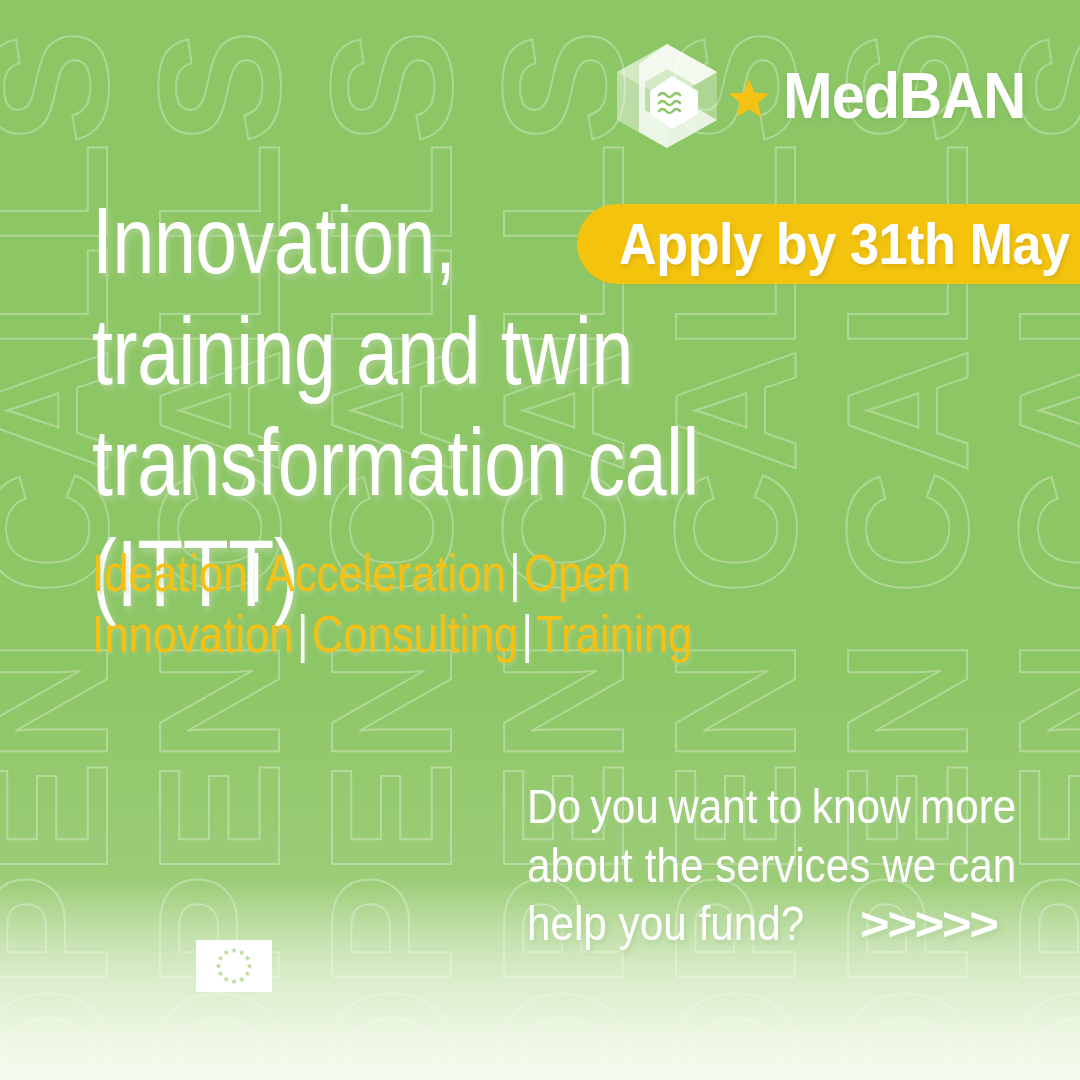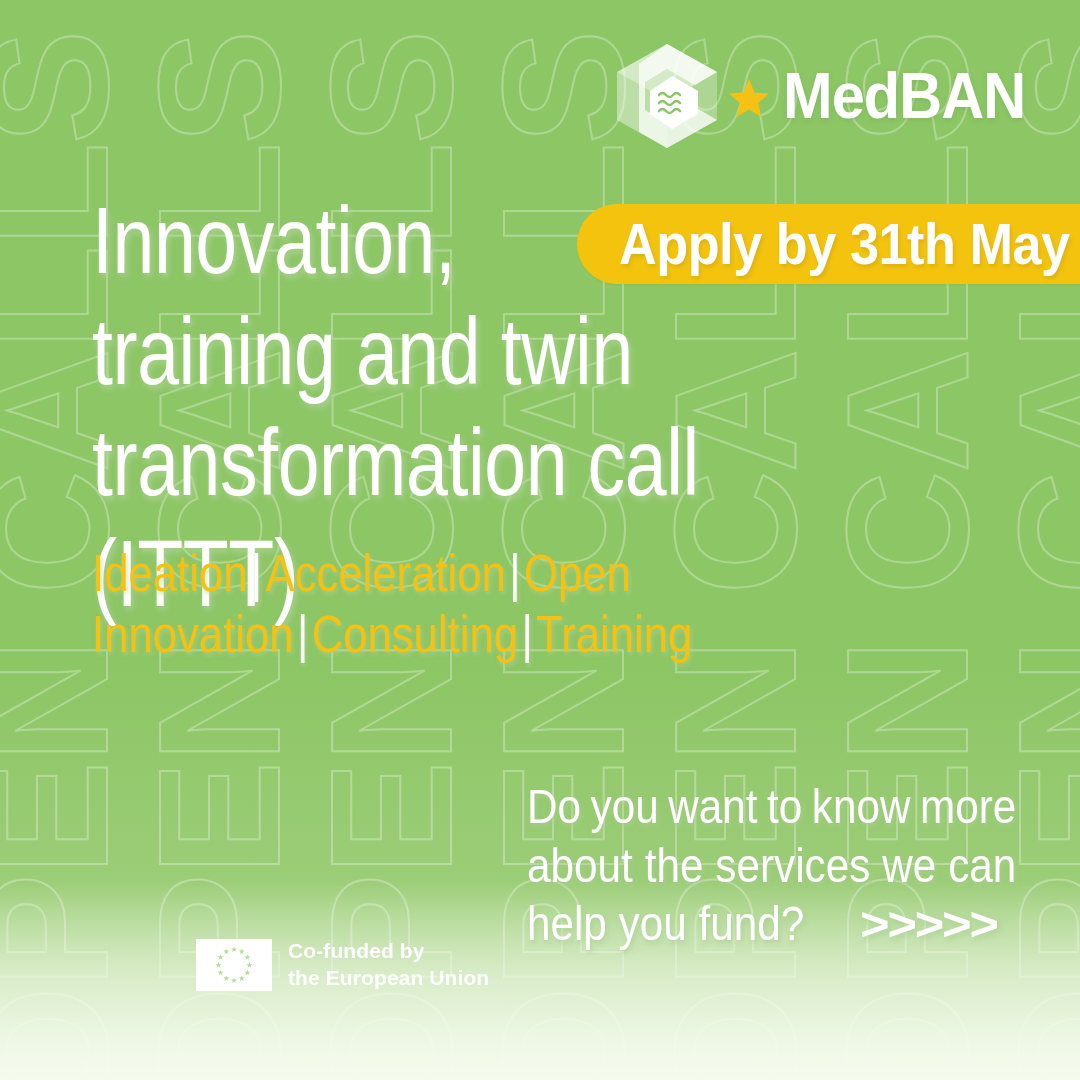--- a/index.html
+++ b/index.html
@@ -267,17 +267,15 @@
             <polygon points="45.75,36.32 46.52,38.37 48.70,38.47 46.99,39.83 47.57,41.93 45.75,40.73 43.93,41.93 44.51,39.83 42.80,38.47 44.98,38.37"></polygon>
             <polygon points="38.00,38.40 38.77,40.45 40.95,40.54 39.24,41.90 39.82,44.01 38.00,42.80 36.18,44.01 36.76,41.90 35.05,40.54 37.23,40.45"></polygon>
             <polygon points="30.25,36.32 31.02,38.37 33.20,38.47 31.49,39.83 32.07,41.93 30.25,40.73 28.43,41.93 29.01,39.83 27.30,38.47 29.48,38.37"></polygon>
             <polygon points="24.58,30.65 25.34,32.70 27.52,32.79 25.81,34.15 26.40,36.26 24.58,35.05 22.75,36.26 23.34,34.15 21.63,32.79 23.81,32.70"></polygon>
             <polygon points="22.50,22.90 23.27,24.95 25.45,25.04 23.74,26.40 24.32,28.51 22.50,27.30 20.68,28.51 21.26,26.40 19.55,25.04 21.73,24.95"></polygon>
             <polygon points="24.58,15.15 25.34,17.20 27.52,17.29 25.81,18.65 26.40,20.76 24.58,19.55 22.75,20.76 23.34,18.65 21.63,17.29 23.81,17.20"></polygon>
             <polygon points="30.25,9.48 31.02,11.52 33.20,11.62 31.49,12.98 32.07,15.08 30.25,13.88 28.43,15.08 29.01,12.98 27.30,11.62 29.48,11.52"></polygon>
           </g>
       </svg>
     </div>
-    <div class="cofunded-text">Co-funded by
-the European Union</div>
   </div>
 
 </div>
 
 </body></html>

